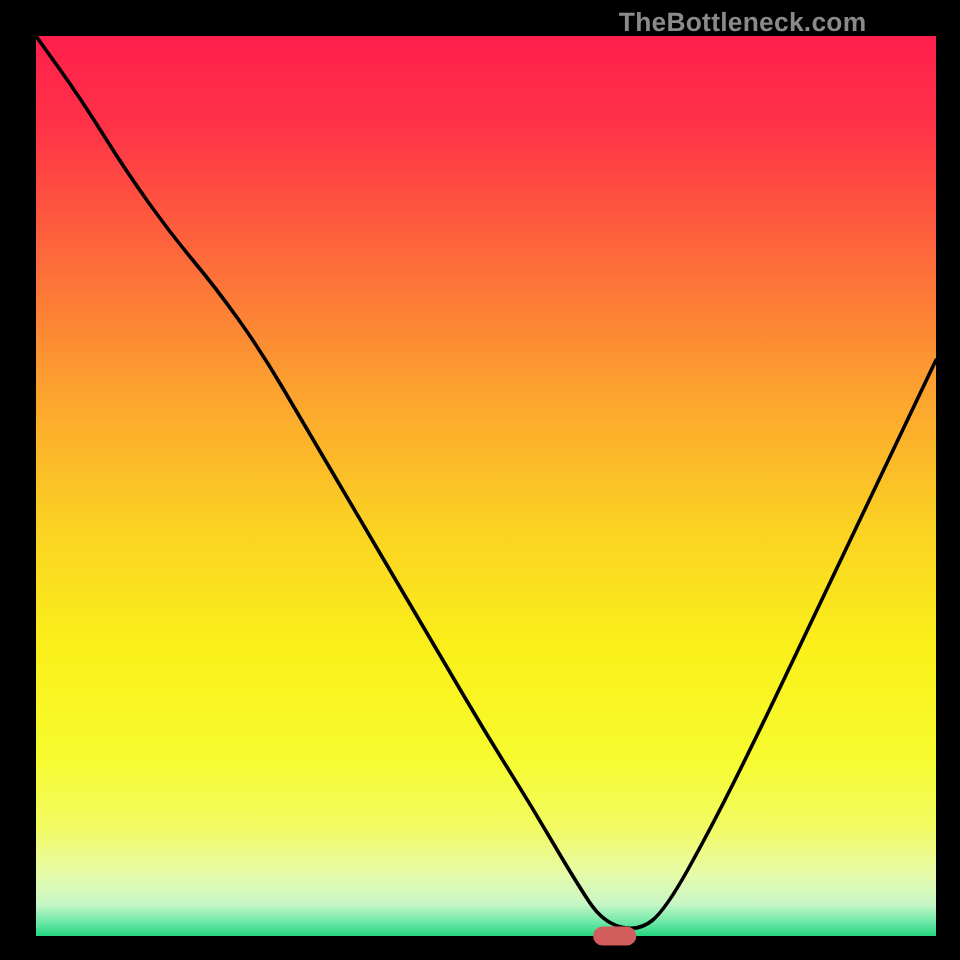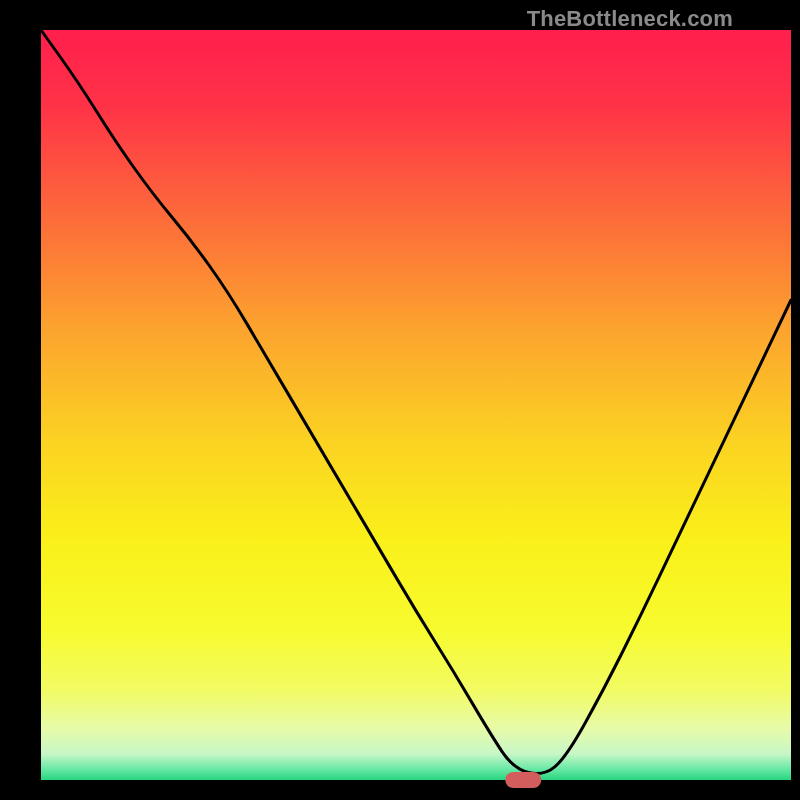--- a/index.html
+++ b/index.html
@@ -8,21 +8,20 @@
     width: 800px;
     height: 800px;
     background: #000;
     overflow: hidden;
   }
   .frame {
     position: relative;
     width: 736px;
     height: 800px;
     background: #000;
-    margin-left: 11px;
   }
   .watermark {
     position: absolute;
     top: 6px;
     right: 14px;
     font-family: Arial, Helvetica, sans-serif;
     font-size: 22px;
     font-weight: bold;
     color: #8a8a8a;
     letter-spacing: 0.2px;

